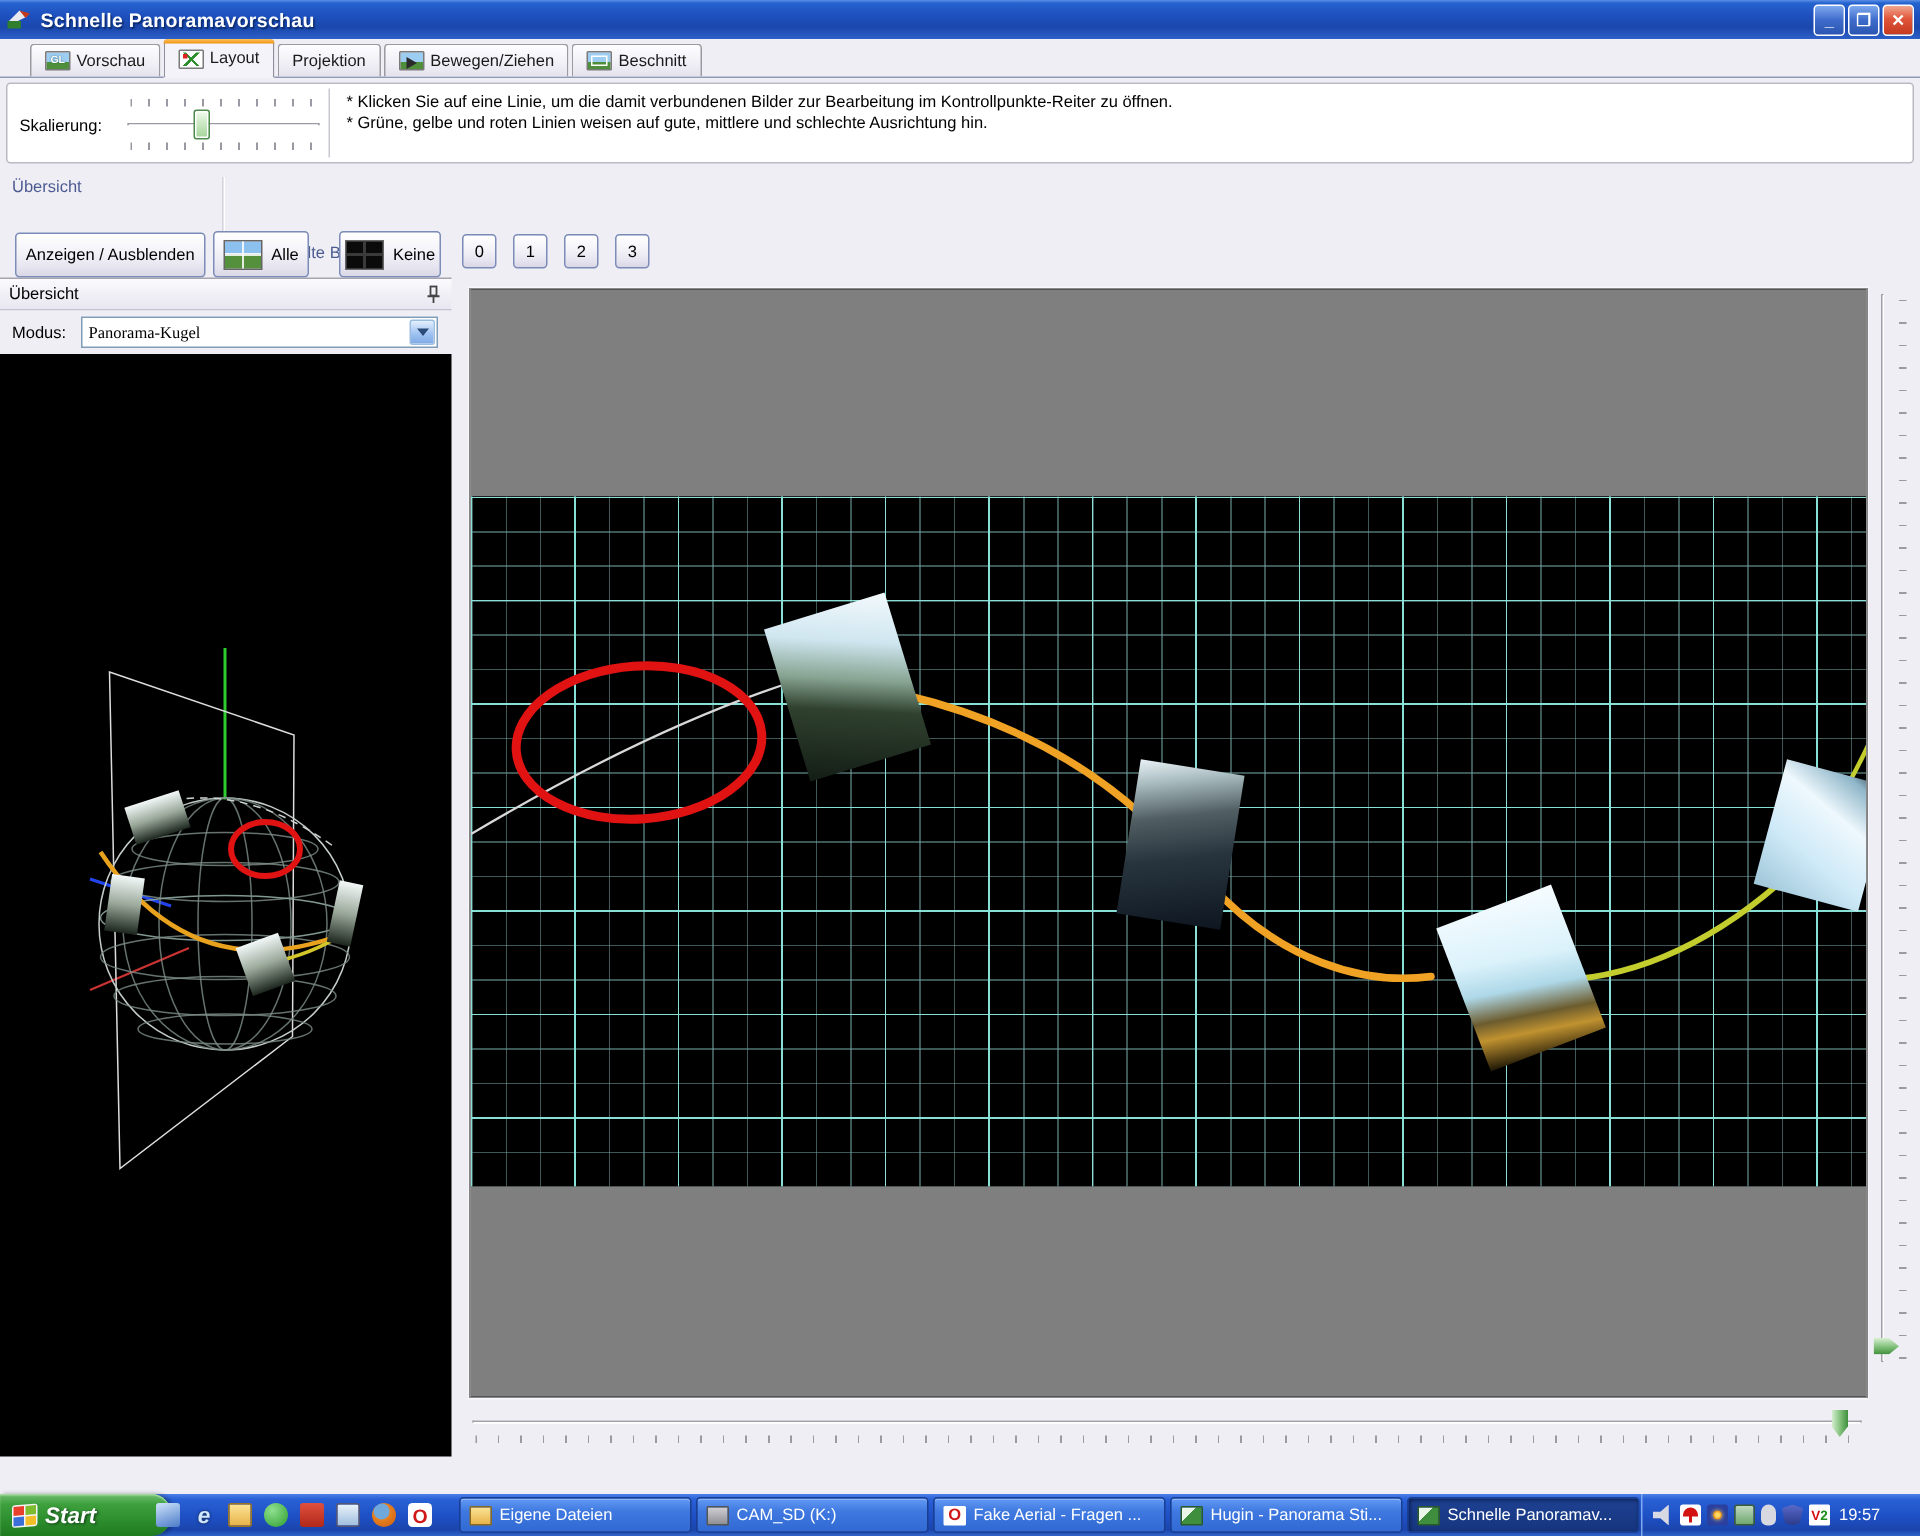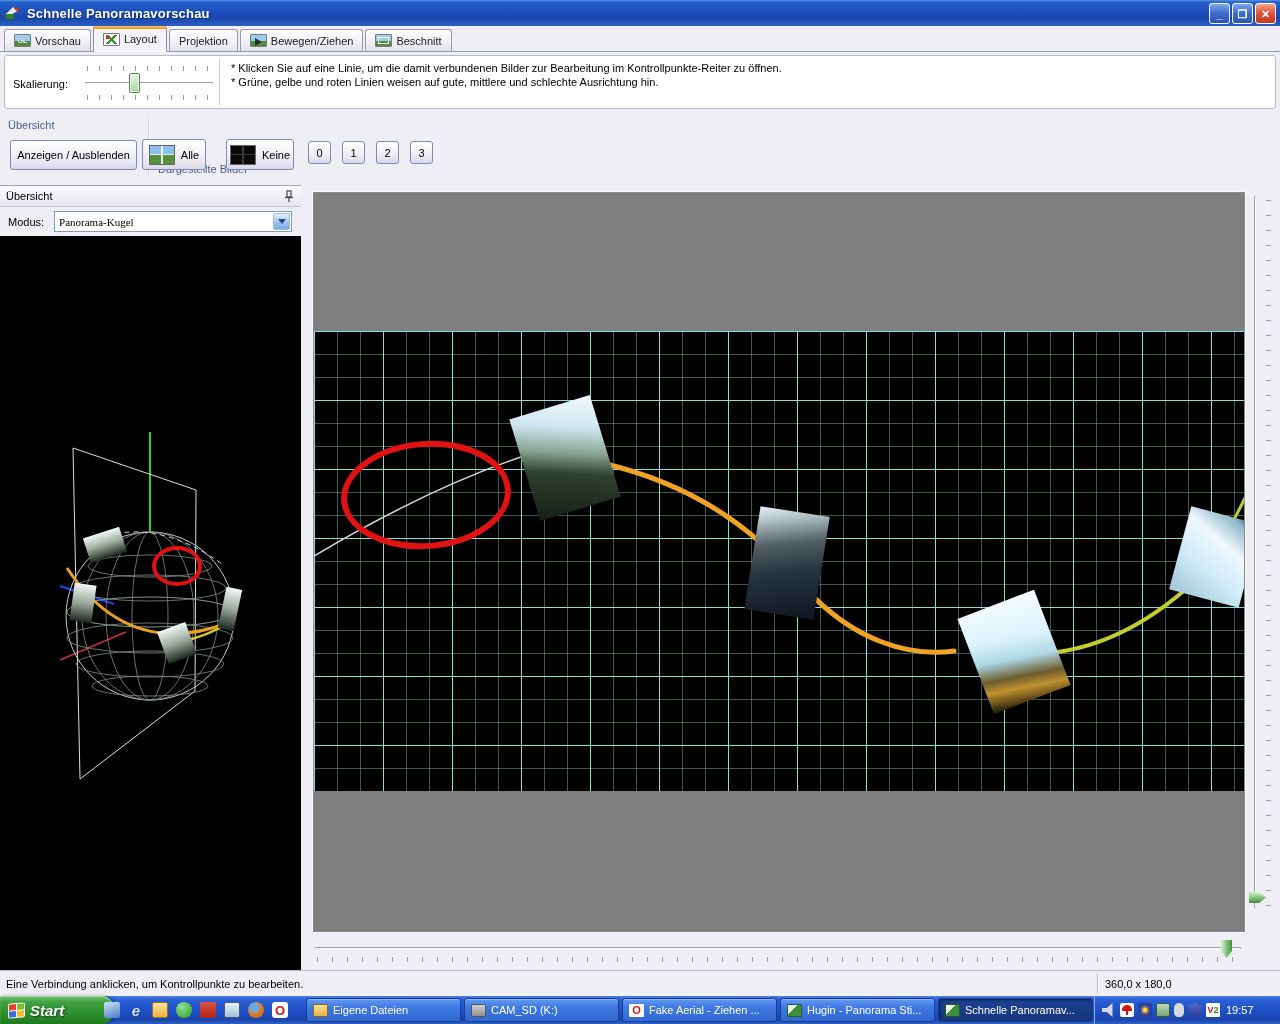--- a/index.html
+++ b/index.html
@@ -15,21 +15,21 @@
   .app-icon svg { display:block; }
   .titlebar .title { color:#fff; font-weight:bold; font-size:13px; text-shadow:1px 1px 1px #0a2a6a; letter-spacing:.2px; }
   .winbtns { margin-left:auto; display:flex; gap:2px; }
   .winbtn { width:21px; height:21px; border-radius:3px; border:1px solid #fff;
     background:linear-gradient(180deg,#7CA8EE,#3E6BCB 50%,#2B55B0); color:#fff; font-size:11px; line-height:18px;
     text-align:center; font-weight:bold; }
   .winbtn.close { background:linear-gradient(180deg,#F2A68F,#E0563A 45%,#C63A1E); }
   .winbtn .glyph { display:block; margin-top:1px; }
 
   
-  .tabbar { position:absolute; left:0; top:26px; width:1280px; height:26px; border-bottom:1px solid #919AB5; display:flex; align-items:flex-end; padding-left:4px; }
+  .tabbar { position:absolute; left:0; top:26px; width:1280px; height:26px; border-bottom:1px solid #919AB5; display:flex; align-items:flex-end; padding-left:20px; }
   .tab { display:flex; align-items:center; gap:4px; height:22px; padding:0 9px; margin-right:2px;
     border:1px solid #9C9AA1; border-bottom:none; border-radius:3px 3px 0 0;
     background:linear-gradient(180deg,#FEFEFF,#F0EFF6 60%,#E4E2EC); }
   .tab.active { height:26px; background:#F4F3F9; border-color:#8E8E9C; position:relative; z-index:3; margin-bottom:-1px; border-bottom:1px solid #F4F3F9; }
   .tab.active::before { content:""; position:absolute; left:-1px; right:-1px; top:-1px; height:3px; border-radius:3px 3px 0 0;
     background:linear-gradient(180deg,#FBC360,#F0930F); }
   .tab .tlabel { color:#1a1a1a; }
   .tabicon { width:17px; height:13px; border:1px solid #7a7a7a; border-radius:1px; position:relative; overflow:hidden;
     background:linear-gradient(180deg,#9ecdf2 0 55%,#4f8f3b 55% 100%); }
   .tabicon.gl { display:flex; align-items:center; justify-content:center; }
@@ -58,21 +58,21 @@
   .scale-thumb { position:absolute; left:44px; top:11px; width:11px; height:20px; border:1px solid #4e8a4c; border-radius:2px;
     background:linear-gradient(180deg,#F2FBF0,#CBE9C4 45%,#A4D49A); box-shadow:inset 0 0 0 1px #fff; }
   .notes { position:absolute; left:226px; top:5px; line-height:14px; }
 
   
   .controlsrow { position:absolute; left:0; top:112px; width:1280px; height:70px; }
   .groupcaption { position:absolute; color:#4C5B92; }
   .vsep { position:absolute; top:118px; height:58px; width:1px; background:#D5D4DC; box-shadow:1px 0 0 #fff; }
   .xpbtn { position:absolute; border:1px solid #7C8CB8; border-radius:3px; cursor:default;
     background:linear-gradient(180deg,#ffffff,#F3F2F8 45%,#E6E4EF 80%,#DAD7E6);
-    display:flex; align-items:center; justify-content:center; gap:6px; }
+    display:flex; align-items:center; justify-content:center; gap:6px;margin-top:15px; }
   .imgbtn-icon { width:26px; height:20px; border:1px solid #666; position:relative;
     background:linear-gradient(180deg,#8cc0ee 0 45%,#55903c 45% 100%); }
   .imgbtn-icon::after { content:""; position:absolute; inset:0;
     background:linear-gradient(to right,transparent 47%,rgba(255,255,255,.85) 47% 53%,transparent 53%),
                linear-gradient(to bottom,transparent 42%,rgba(255,255,255,.85) 42% 52%,transparent 52%); }
   .imgbtn-icon.none { background:#0a0a0a; }
   .imgbtn-icon.none::after {
     background:linear-gradient(to right,transparent 47%,#3a3a3a 47% 53%,transparent 53%),
                linear-gradient(to bottom,transparent 42%,#3a3a3a 42% 52%,transparent 52%); }
   .numbtn { width:23px; height:23px; font-size:11px; }
@@ -360,25 +360,20 @@
     <div class="track"></div>
     <div class="ticks"></div>
     <div class="thumb"></div>
   </div>
   <div class="hslider">
     <div class="track"></div>
     <div class="ticks"></div>
     <div class="thumb"></div>
   </div>
 
-  <div class="statusbar">
-    <span class="msg">Eine Verbindung anklicken, um Kontrollpunkte zu bearbeiten.</span>
-    <div class="sep"></div>
-    <span class="dims">360,0 x 180,0</span>
-  </div>
 
   <div class="taskbar">
     <div class="startbtn">
       <span class="winflag">
           <i class="wf-r"></i>
           <i class="wf-g"></i>
           <i class="wf-b"></i>
           <i class="wf-y"></i>
         </span>
       <span class="slabel">Start</span>
@@ -397,21 +392,21 @@
       <div class="taskbtn">
         <span class="tico folder"></span>
         <span>Eigene Dateien</span>
       </div>
       <div class="taskbtn">
         <span class="tico drive"></span>
         <span>CAM_SD (K:)</span>
       </div>
       <div class="taskbtn">
         <span class="tico opera">O</span>
-        <span>Fake Aerial - Ziehen ...</span>
+        <span>Fake Aerial - Fragen ...</span>
       </div>
       <div class="taskbtn">
         <span class="tico hugin"></span>
         <span>Hugin - Panorama Sti...</span>
       </div>
       <div class="taskbtn active">
         <span class="tico hugin"></span>
         <span>Schnelle Panoramav...</span>
       </div>
     </div>

